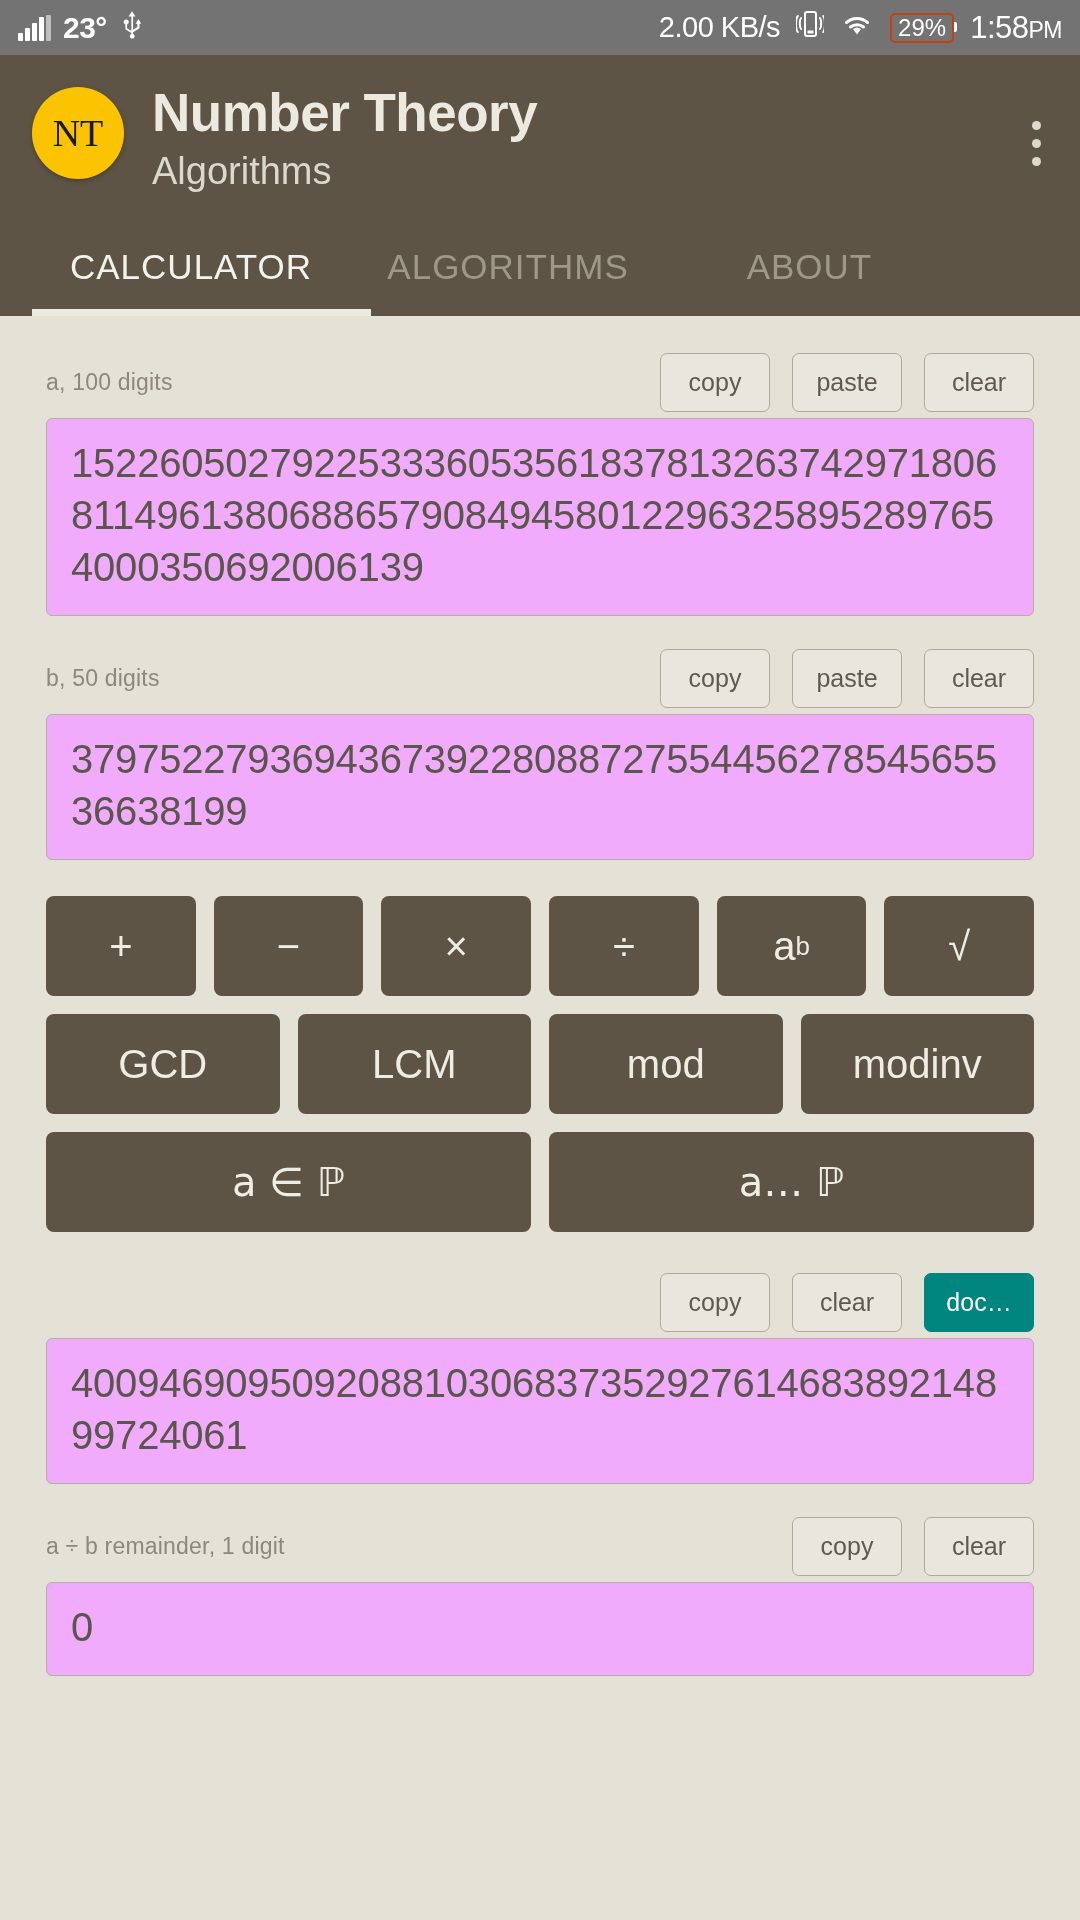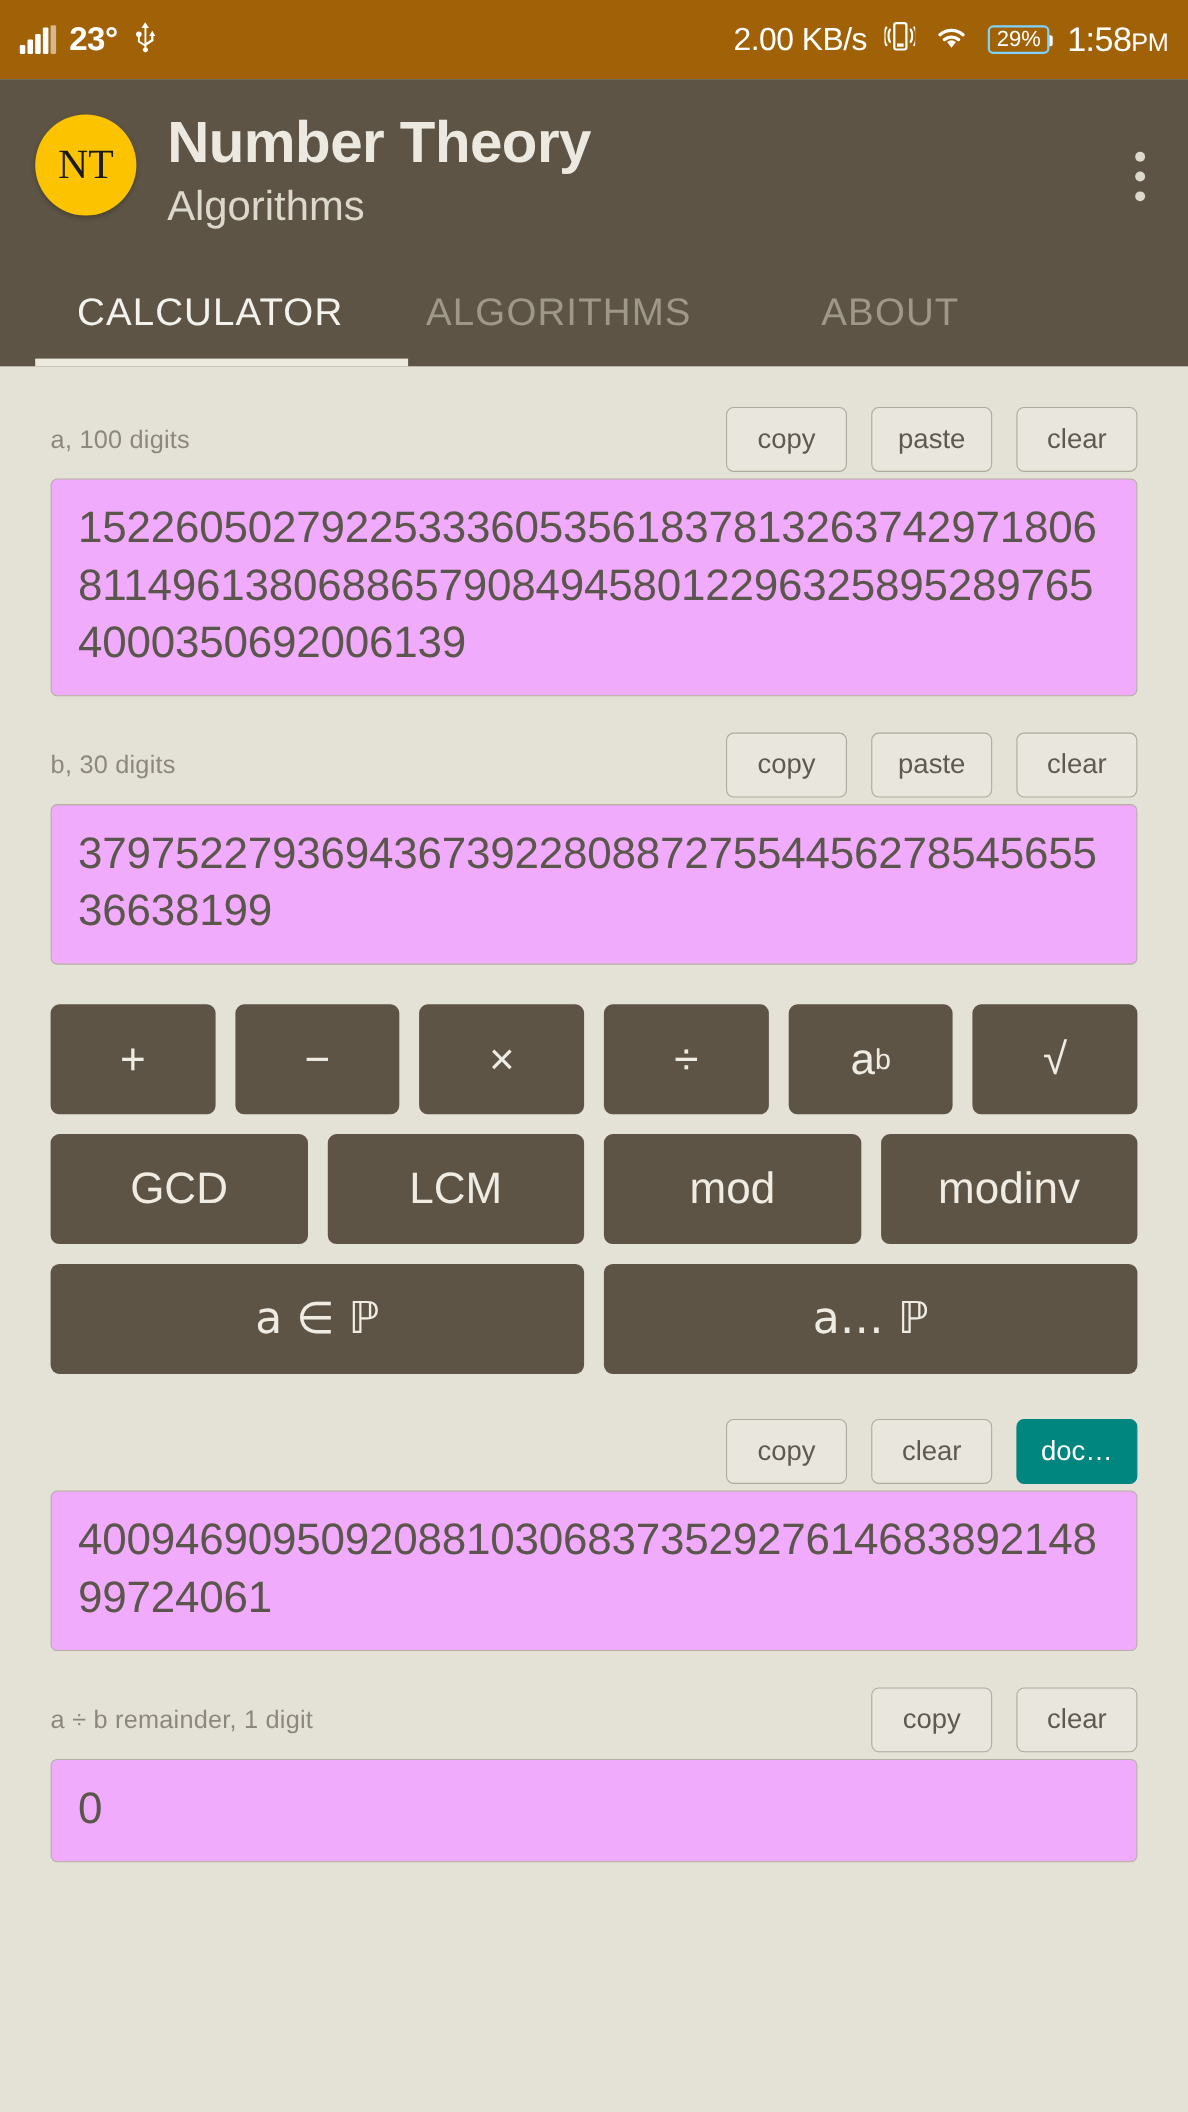--- a/index.html
+++ b/index.html
@@ -5,42 +5,42 @@
   * { box-sizing: border-box; margin: 0; padding: 0; }
   html, body {
     width: 1080px; height: 1920px;
     background: #e4e1d7;
     font-family: "Liberation Sans", sans-serif;
     overflow: hidden;
   }
 
   
   .statusbar {
-    height: 72px;
-    background: #a16207;
+    height: 55px;
+    background: #737373;
     color: #ffffff;
     display: flex;
     align-items: center;
     padding: 0 18px;
     font-size: 27px;
   }
   .sb-left { display: flex; align-items: center; gap: 12px; }
   .sb-right { margin-left: auto; display: flex; align-items: center; gap: 16px; }
   .sig-bars { display: flex; align-items: flex-end; gap: 2px; height: 26px; }
   .sig-bars i { display: block; width: 5px; background: #fff; border-radius: 1px; }
   .sig-bars i:nth-child(1) { height: 8px; }
   .sig-bars i:nth-child(2) { height: 13px; }
   .sig-bars i:nth-child(3) { height: 18px; }
   .sig-bars i:nth-child(4) { height: 24px; }
   .sig-bars i:nth-child(5) { height: 26px; opacity: .55; }
   .sb-temp { font-weight: bold; font-size: 30px; letter-spacing: -.5px; }
   .sb-speed { font-size: 29px; letter-spacing: -.5px; }
   .sb-batt {
-    border: 2px solid #7dd3fc; border-radius: 5px;
-    padding: 1px 6px; font-size: 20px; line-height: 1;
+    border: 2px solid #c2410c; border-radius: 5px;
+    padding: 1px 6px; font-size: 24px; line-height: 1;
     position: relative;
   }
   .sb-batt::after{
     content:""; position:absolute; right:-5px; top:7px;
     width:3px; height:10px; background:#fff; border-radius:0 2px 2px 0;
   }
   .sb-time { font-size: 31px; letter-spacing: -.5px; }
   .sb-time .ampm { font-size: 23px; }
   .ico { display: inline-block; }
 
@@ -236,21 +236,21 @@
         <div class="minibtn">copy</div>
         <div class="minibtn">paste</div>
         <div class="minibtn">clear</div>
       </div>
     </div>
     <div class="valuebox">1522605027922533360535618378132637429718068114961380688657908494580122963258952897654000350692006139</div>
   </div>
 
   <div class="field-block">
     <div class="field-head">
-      <div class="field-label">b, 30 digits</div>
+      <div class="field-label">b, 50 digits</div>
       <div class="btn-group">
         <div class="minibtn">copy</div>
         <div class="minibtn">paste</div>
         <div class="minibtn">clear</div>
       </div>
     </div>
     <div class="valuebox">37975227936943673922808872755445627854565536638199</div>
   </div>
 
   <div class="keypad">

